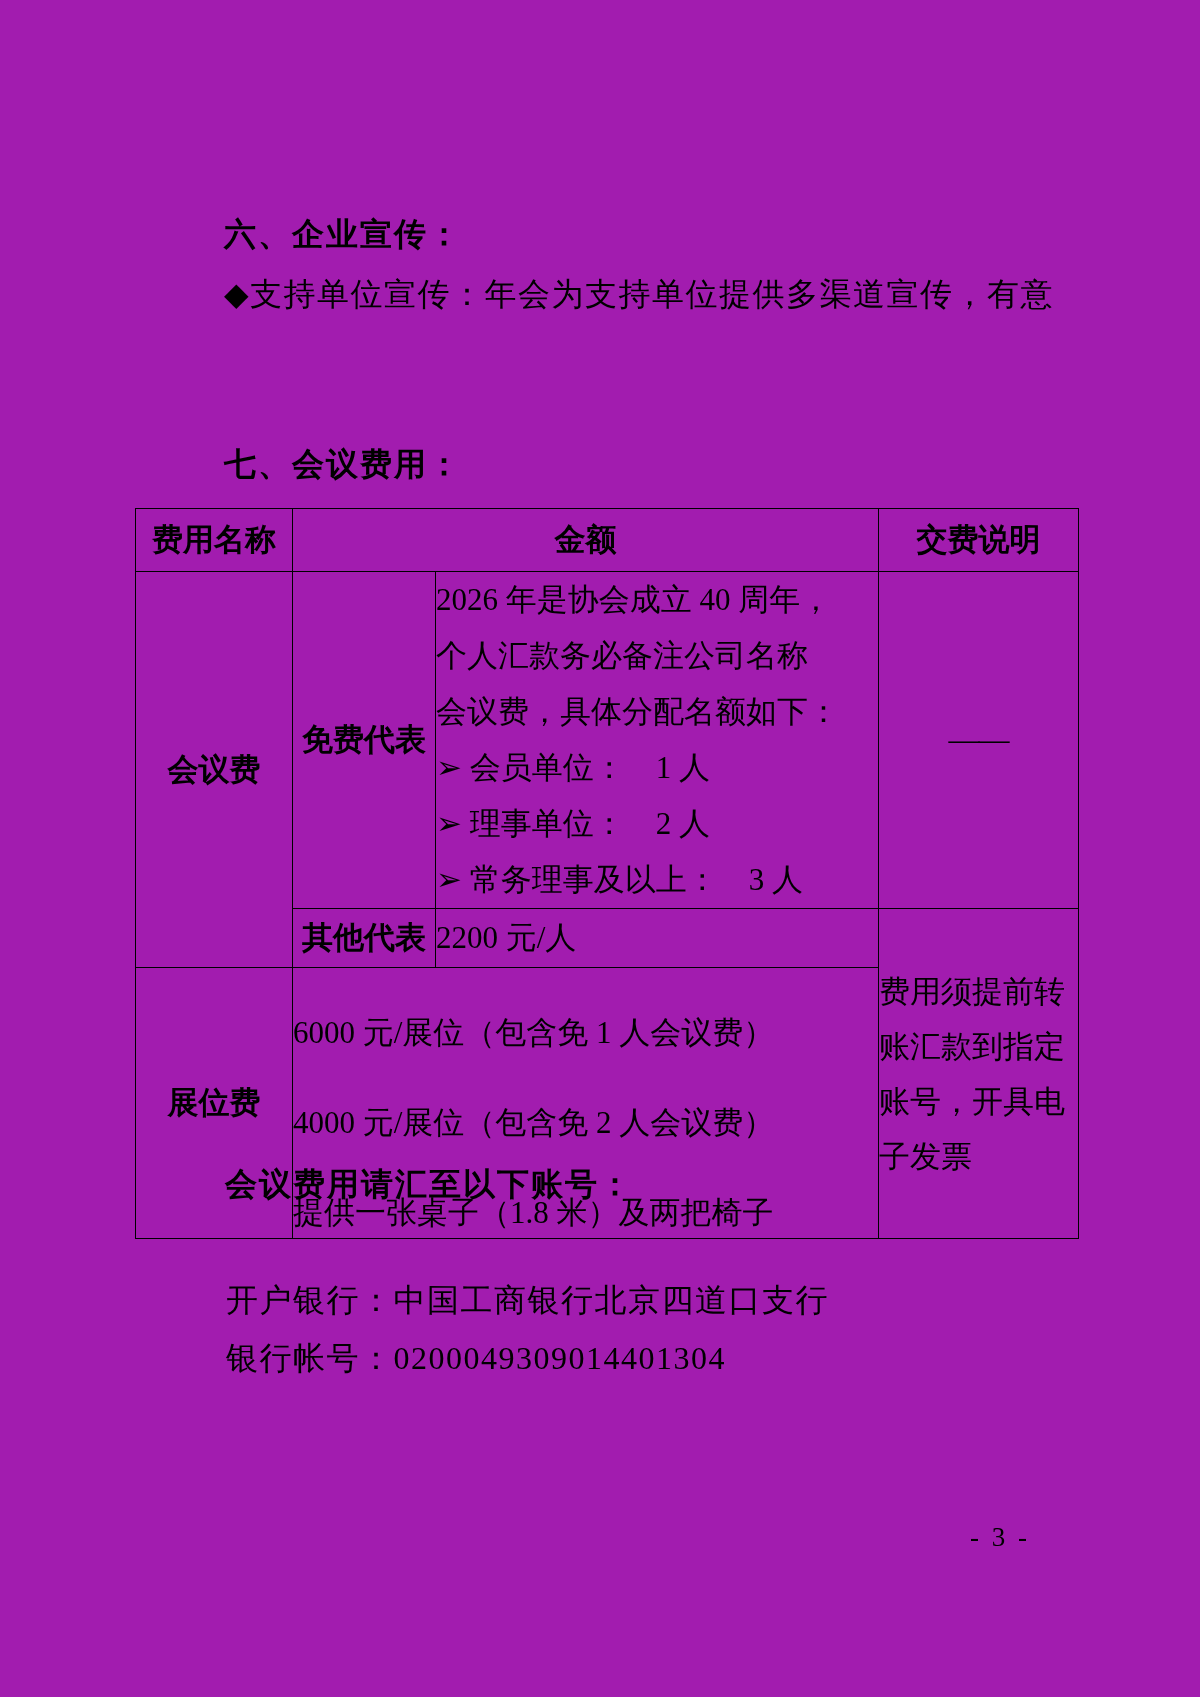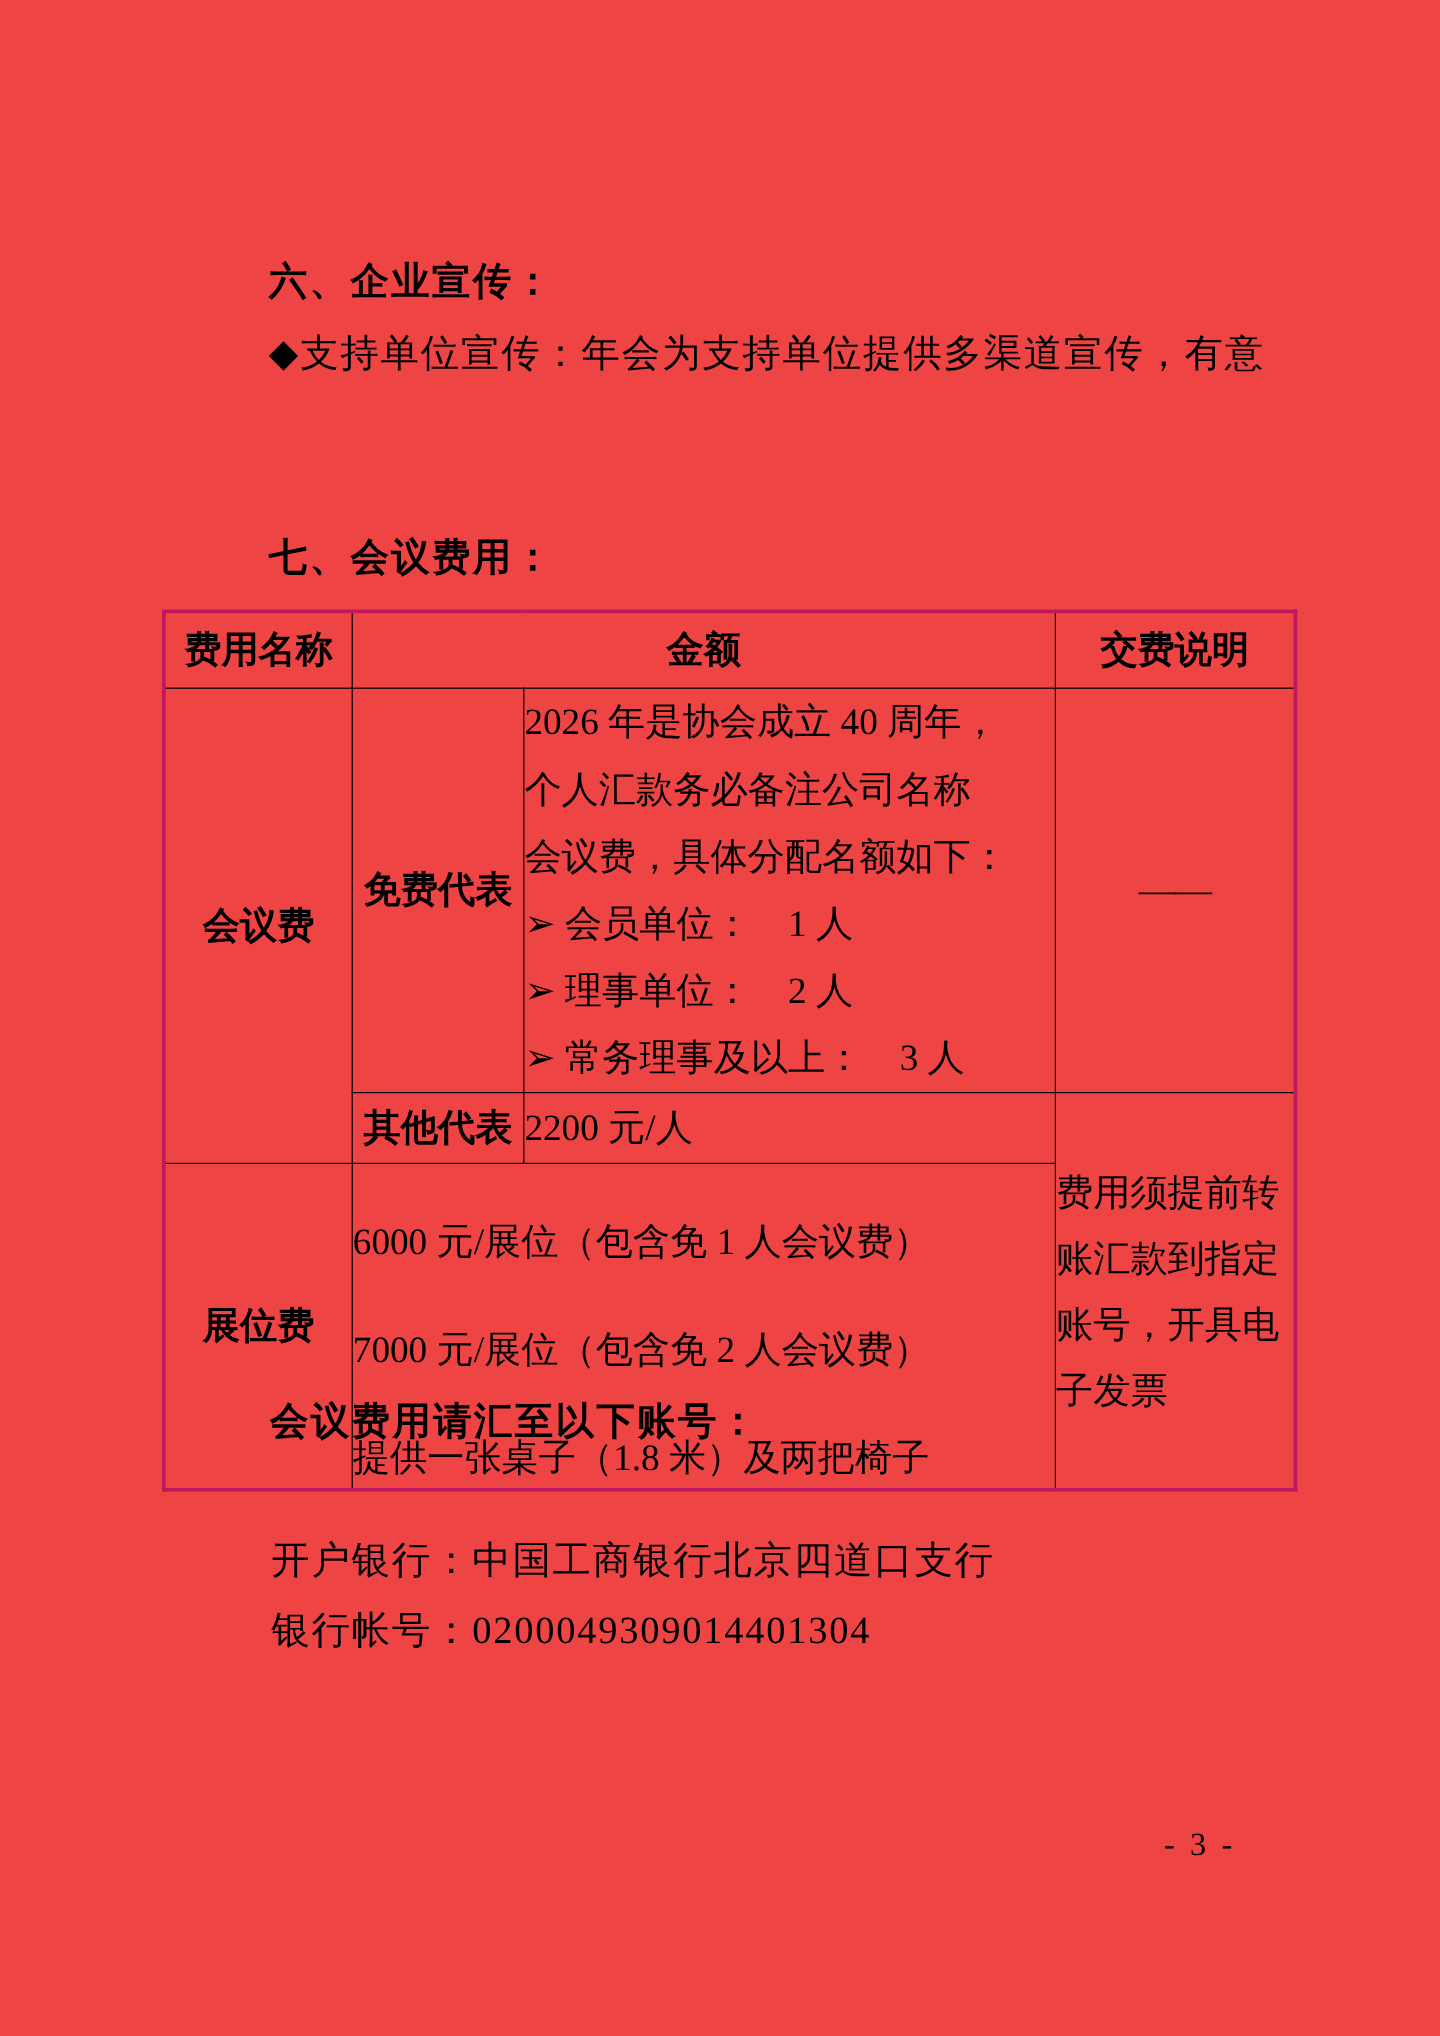--- a/index.html
+++ b/index.html
@@ -4,21 +4,21 @@
 <style>
   html, body {
     margin: 0;
     padding: 0;
     background: #ffffff;
   }
   .page {
     position: relative;
     width: 1200px;
     height: 1697px;
-    background: #ef4444;
+    background: #a21caf;
     color: #000000;
     font-family: "Liberation Serif", "DejaVu Serif", serif;
     overflow: hidden;
   }
   .ln {
     position: absolute;
     font-size: 32px;
     line-height: 57px;
     height: 57px;
     letter-spacing: 1.5px;
@@ -38,21 +38,21 @@
     table-layout: fixed;
     font-size: 31px;
     color: #000;
   }
   .fees-table td {
     border: 1.5px solid #000;
     padding: 0;
     vertical-align: middle;
     overflow: hidden;
   }
-  .fees-table { border: 3px solid #be185d; }
+  .fees-table { border: 1px solid #be185d; }
   .lbl {
     font-weight: 700;
     text-align: center;
   }
   .amount-lines { padding-left: 8px; }
   .amount-lines .tl { line-height: 56px; white-space: pre; }
   .booth-lines { padding-left: 6px; }
   .booth-lines .tl { line-height: 50px; white-space: pre; margin-top: 40px; }
   .pay-lines { padding-left: 10px; }
   .pay-lines .tl { line-height: 55px; white-space: pre; }
@@ -115,21 +115,21 @@
         <div class="tl">费用须提前转</div>
         <div class="tl">账汇款到指定</div>
         <div class="tl">账号，开具电</div>
         <div class="tl">子发票</div>
       </td>
     </tr>
     <tr>
       <td class="lbl" style="height:167px;">展位费</td>
       <td class="booth-lines" colspan="2">
         <div class="tl">6000 元/展位（包含免 1 人会议费）</div>
-        <div class="tl">7000 元/展位（包含免 2 人会议费）</div>
+        <div class="tl">4000 元/展位（包含免 2 人会议费）</div>
         <div class="tl">提供一张桌子（1.8 米）及两把椅子</div>
       </td>
     </tr>
   </tbody>
     </table>
 
   <div class="ln hei" style="left:225px; top:1156px;">会议费用请汇至以下账号：</div>
 
 
   <div class="ln" style="left:226px; top:1272px;">开户银行：中国工商银行北京四道口支行</div>

